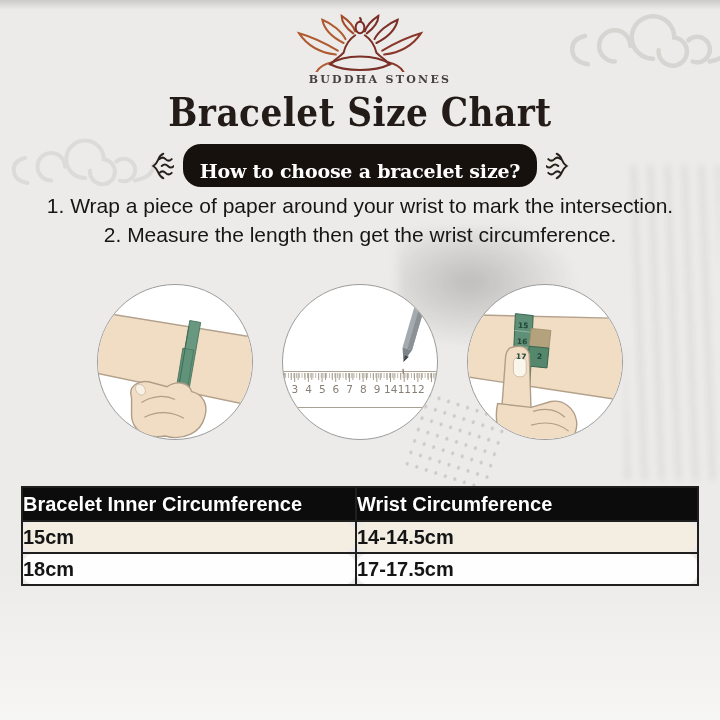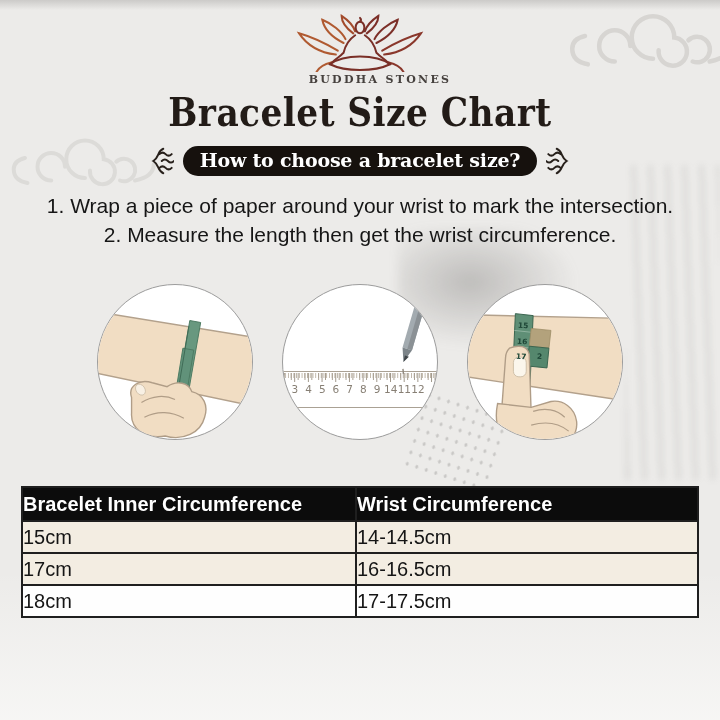--- a/index.html
+++ b/index.html
@@ -30,21 +30,21 @@
   .logo{position:absolute;top:14px;left:50%;transform:translateX(-50%);width:150px;height:58px;}
   .brand{position:absolute;top:73px;width:100%;text-align:center;
     font-family:"DejaVu Serif",serif;font-size:11px;font-weight:700;
     letter-spacing:2.3px;color:#46413e;margin-left:20px;}
   .title{position:absolute;top:88px;width:100%;text-align:center;
     font-family:"DejaVu Serif",serif;font-size:40px;font-weight:700;
     color:#221b17;transform:scaleX(.86);letter-spacing:.5px;}
   .badge-row{position:absolute;top:144px;width:100%;display:flex;
     justify-content:center;align-items:center;gap:9px;}
   .badge-pill{display:inline-block;background:#16110d;color:#ffffff;
-    border-radius:18px;padding:3px 17px 5px;
+    border-radius:18px;padding:16px 17px 5px;
     font-family:"DejaVu Serif",serif;font-size:19px;font-weight:700;letter-spacing:-.2px;}
   .ornament{width:26px;height:34px;color:#27201b;}
   .ornament.flip{transform:scaleX(-1);}
   
   .steps{position:absolute;top:191px;width:100%;text-align:center;
     font-size:21px;font-weight:400;color:#161616;line-height:29px;white-space:nowrap;}
   
   .circles{position:absolute;top:284px;left:0;right:0;display:flex;
     justify-content:center;gap:29px;}
   .circle{width:156px;height:156px;border-radius:50%;background:#ffffff;
@@ -68,21 +68,21 @@
   .tape-num{position:absolute;font-size:7.5px;font-weight:700;color:#1e4636;
     transform:rotate(4deg);font-family:"DejaVu Sans",sans-serif;}
   .tn-15{left:50px;top:36px;} .tn-16{left:49px;top:52px;}
   .tn-17{left:48px;top:67px;} .tn-2{left:69px;top:67px;}
   
   .size-table{position:absolute;top:486px;left:21px;width:678px;
     border-collapse:collapse;table-layout:fixed;}
   .size-table th,.size-table td{border:2px solid #1f1f1f;text-align:left;padding:0;}
   .size-table th{background:#0c0c0c;color:#ffffff;height:32px;
     font-size:20px;font-weight:700;}
-  .size-table td{height:30px;font-size:20px;font-weight:400;color:#151515;background:#fefefe;}
+  .size-table td{height:30px;font-size:20px;font-weight:700;color:#151515;background:#fefefe;border-radius:14px;}
   .size-table tr.alt td{background:#f3ede2;}
   .col-left{width:332px;}
 </style>
 </head>
 <body>
 
 <div class="canvas">
 
   <div class="bg-layer top-shade"></div>
   <svg class="bg-layer cloud cloud-tr" viewBox="0 0 120 60">
@@ -233,24 +233,20 @@
       <tr>
         <th class="col-left">Bracelet Inner Circumference</th>
         <th>Wrist Circumference</th>
       </tr>
     </thead>
     <tbody>
       <tr class="alt">
         <td>15cm</td>
         <td>14-14.5cm</td>
       </tr>
-      <tr class="alt">
-        <td>17cm</td>
-        <td>16-16.5cm</td>
-      </tr>
       <tr>
         <td>18cm</td>
         <td>17-17.5cm</td>
       </tr>
     </tbody>
   </table>
 
 </div>
 
 </body></html>

